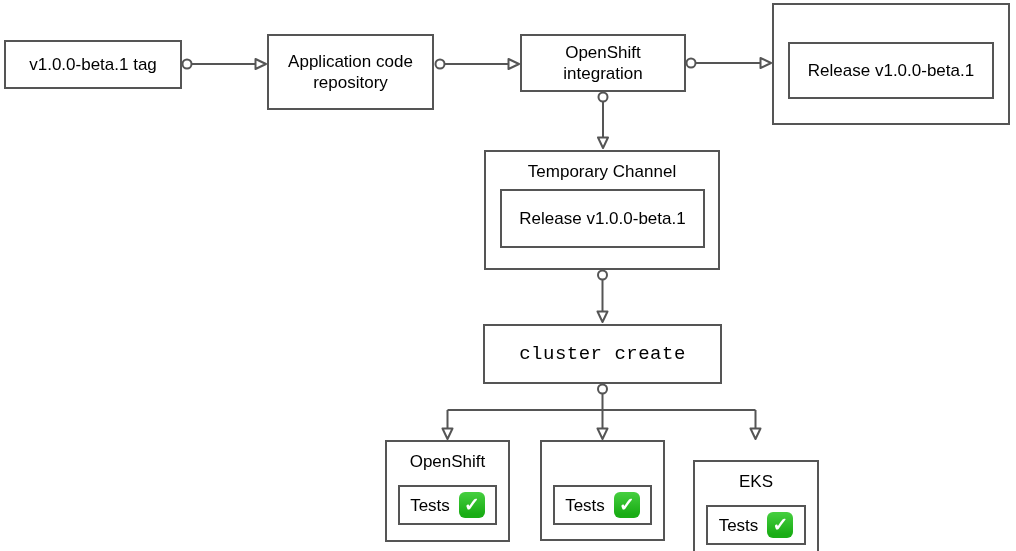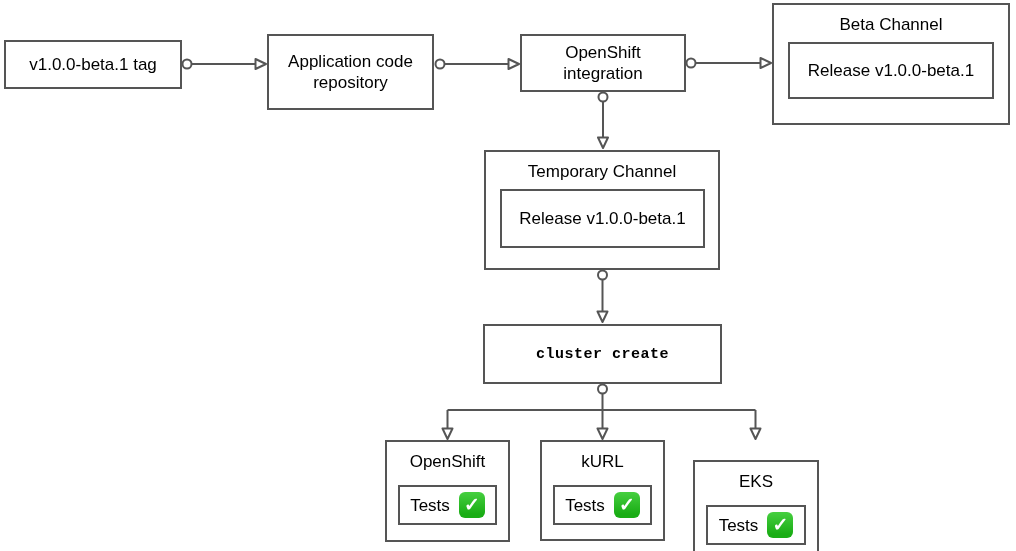--- a/index.html
+++ b/index.html
@@ -55,22 +55,22 @@
     justify-content: center;
     text-align: center;
   }
   .label {
     font-size: 17px;
     line-height: 21px;
     color: var(--text);
   }
   .mono-label {
     font-family: "Liberation Mono", "DejaVu Sans Mono", monospace;
-    font-weight: bold;
-    font-size: 15px;
+    font-weight: normal;
+    font-size: 19px;
     letter-spacing: 0.5px;
   }
   .group-title {
     text-align: center;
     margin-top: 9px;
     font-size: 17px;
     line-height: 21px;
   }
   .inner-box {
     display: flex;
@@ -153,21 +153,20 @@
 
   <div class="box node-simple" style="left:267px; top:34px; width:167px; height:76px; padding:0 10px;">
     <span class="label">Application code repository</span>
   </div>
 
   <div class="box node-simple" style="left:520px; top:34px; width:166px; height:58px; padding:0 28px;">
     <span class="label">OpenShift integration</span>
   </div>
 
   <div class="box" style="left:772px; top:3px; width:238px; height:122px;">
-    <div class="group-title">Beta Channel</div>
     <div class="box inner-box" style="left:14px; right:14px; top:37px; height:57px;">
       <span class="label">Release v1.0.0-beta.1</span>
     </div>
   </div>
 
   <div class="box" style="left:484px; top:150px; width:236px; height:120px;">
     <div class="group-title">Temporary Channel</div>
     <div class="box inner-box" style="left:14px; right:13px; top:37px; height:59px;">
       <span class="label">Release v1.0.0-beta.1</span>
     </div>
@@ -181,21 +180,20 @@
     <div class="group-title">OpenShift</div>
     <div class="box inner-box tests-row" style="left:11px; right:11px; top:43px; height:40px;">
       <span class="label">Tests</span>
       <span class="check-badge">
           <span class="check-glyph">✓</span>
         </span>
     </div>
   </div>
 
   <div class="box" style="left:540px; top:440px; width:125px; height:101px;">
-    <div class="group-title">kURL</div>
     <div class="box inner-box tests-row" style="left:11px; right:11px; top:43px; height:40px;">
       <span class="label">Tests</span>
       <span class="check-badge">
           <span class="check-glyph">✓</span>
         </span>
     </div>
   </div>
 
   <div class="box" style="left:693px; top:460px; width:126px; height:130px;">
     <div class="group-title">EKS</div>

